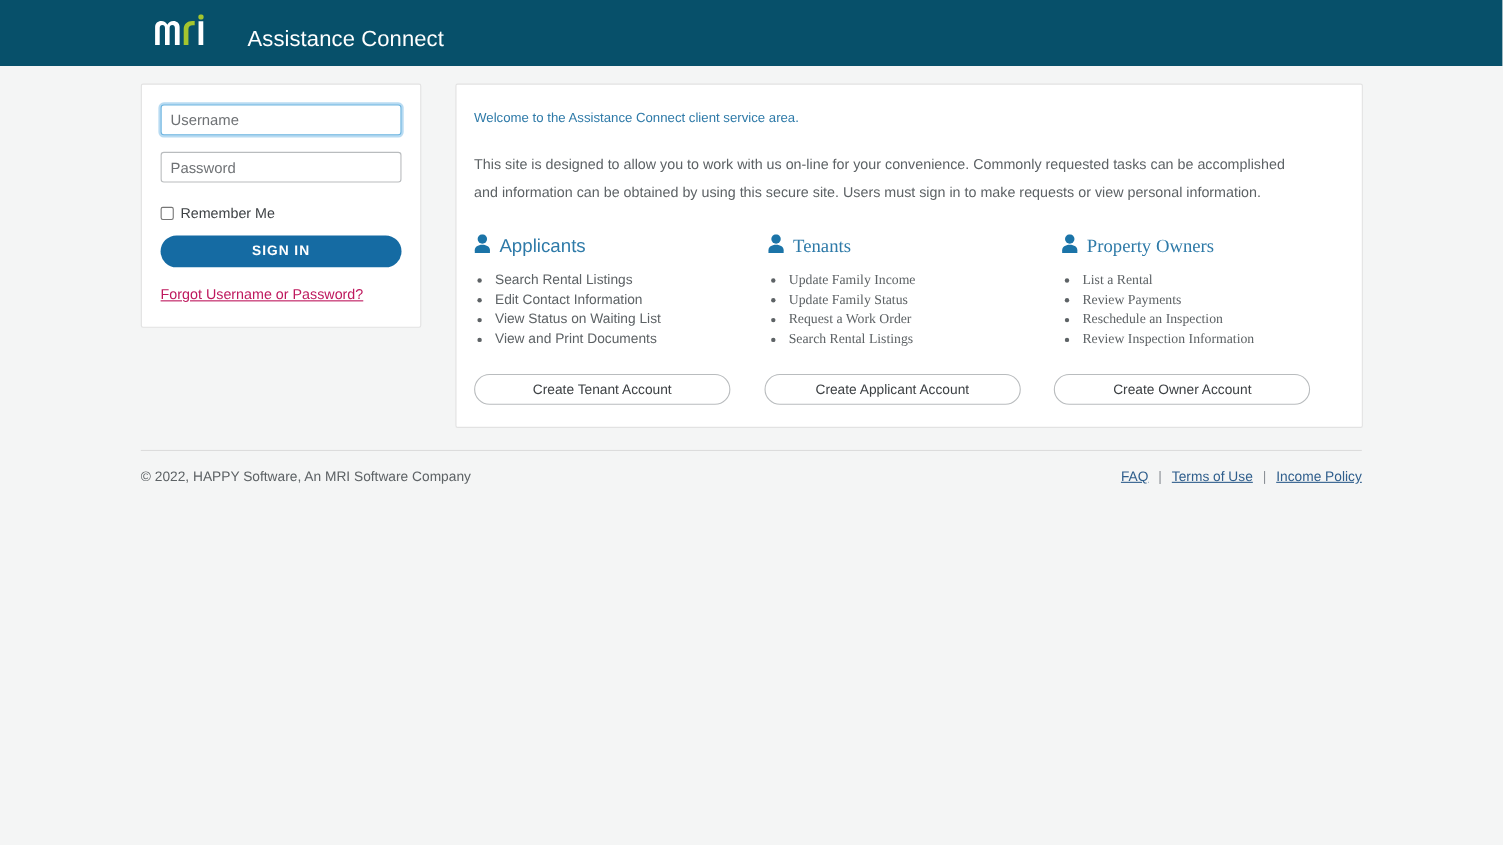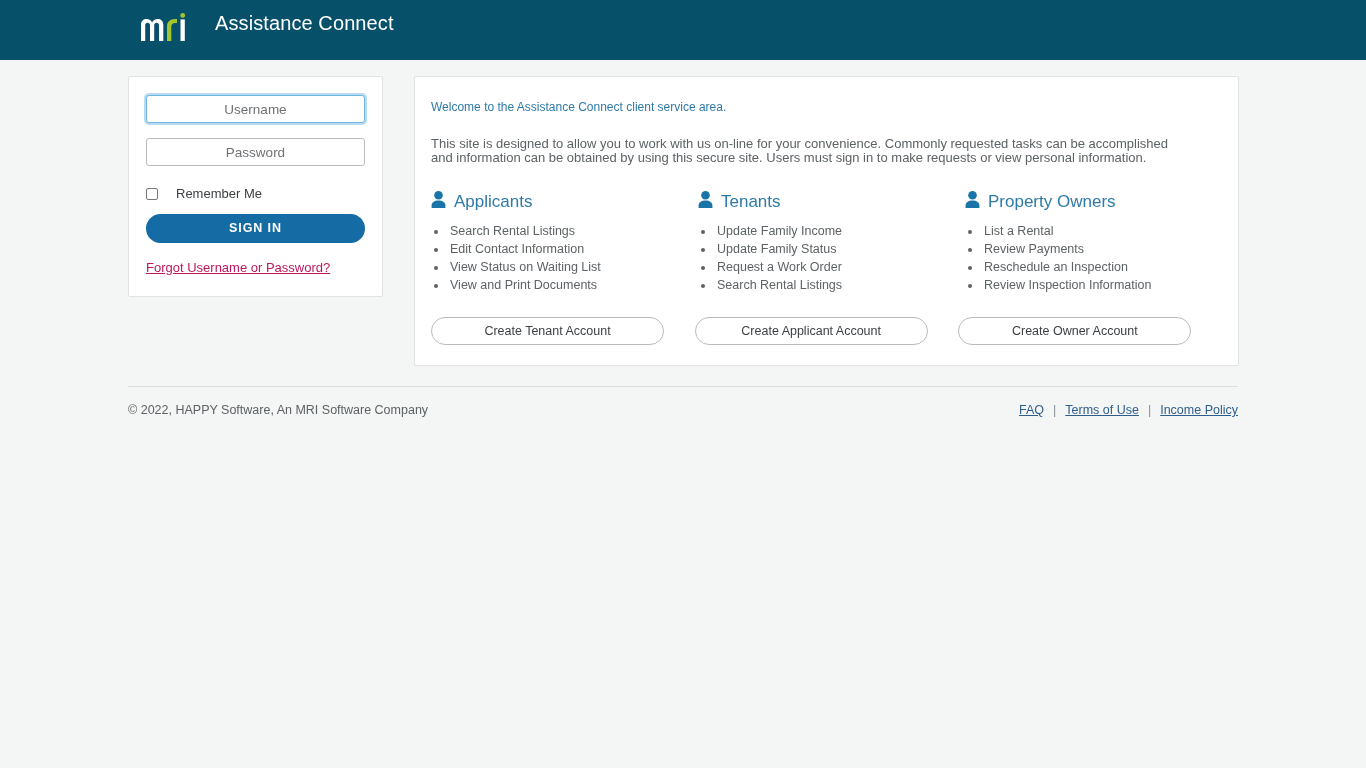--- a/index.html
+++ b/index.html
@@ -17,22 +17,22 @@
   
   .site-header {
     height: 60px;
     background: #07506a;
     display: flex;
     align-items: center;
     padding-left: 140px;
   }
   .brand {
     display: flex;
-    align-items: flex-start;
-    gap: 11px;
+    align-items: flex-end;
+    gap: 21px;
   }
   .brand-logo {
     display: block;
   }
   .brand-title {
     color: #ffffff;
     font-size: 20px;
     line-height: 20px;
     letter-spacing: .1px;
     padding-bottom: 2px;
@@ -63,34 +63,33 @@
     height: 28px;
     border: 1px solid #b9bcbe;
     border-radius: 3px;
     padding: 0 8px;
     font-size: 13.5px;
     color: #4d7c0f;
     font-family: "Liberation Sans", sans-serif;
     background: #fff;
     display: block;
     outline: none;
-    text-align: center;
   }
   .field::placeholder { color: #6f7275; opacity: 1; }
   .field.focused {
     border-color: #6eb5e0;
     box-shadow: 0 0 0 2px rgba(125,190,232,.55);
   }
   .field-wrap { margin-bottom: 15px; }
   .field-wrap:last-of-type { margin-bottom: 0; }
 
   .remember-row {
     display: flex;
     align-items: center;
-    gap: 18px;
+    gap: 6px;
     margin-top: 20px;
     margin-bottom: 0;
   }
   .cb {
     width: 12px;
     height: 12px;
     border: 1px solid #767676;
     border-radius: 2px;
     background: #fff;
     display: inline-block;
@@ -141,34 +140,34 @@
   .welcome-title {
     color: #2e7aa8;
     font-size: 12px;
     font-weight: normal;
     margin: 0 0 18px 0;
     line-height: 24px;
   }
   .welcome-text {
     color: #5d6265;
     font-size: 13px;
-    line-height: 14px;
+    line-height: 25px;
     margin: 0 0 26px 0;
     max-width: 760px;
   }
 
   .cols {
     display: flex;
     gap: 10px;
   }
   .col {
     width: 264px;
     margin-right: 0;
   }
-  .col + .col { margin-left: 0; }
+  .col + .col { margin-left: 0; font-family: Liberation Serif, serif; }
   .col-head {
     display: flex;
     align-items: center;
     gap: 8px;
     margin: 0 0 10px 0;
   }
   .person-icon { display: block; flex: 0 0 auto; }
   .col-title {
     color: #2e7aa8;
     font-size: 17px;

